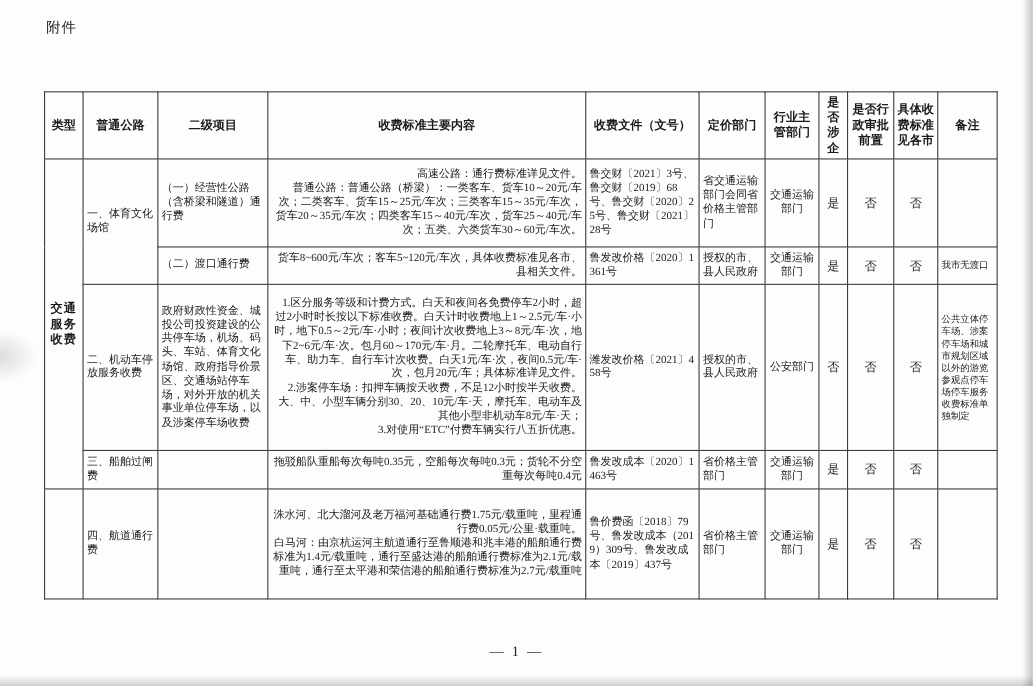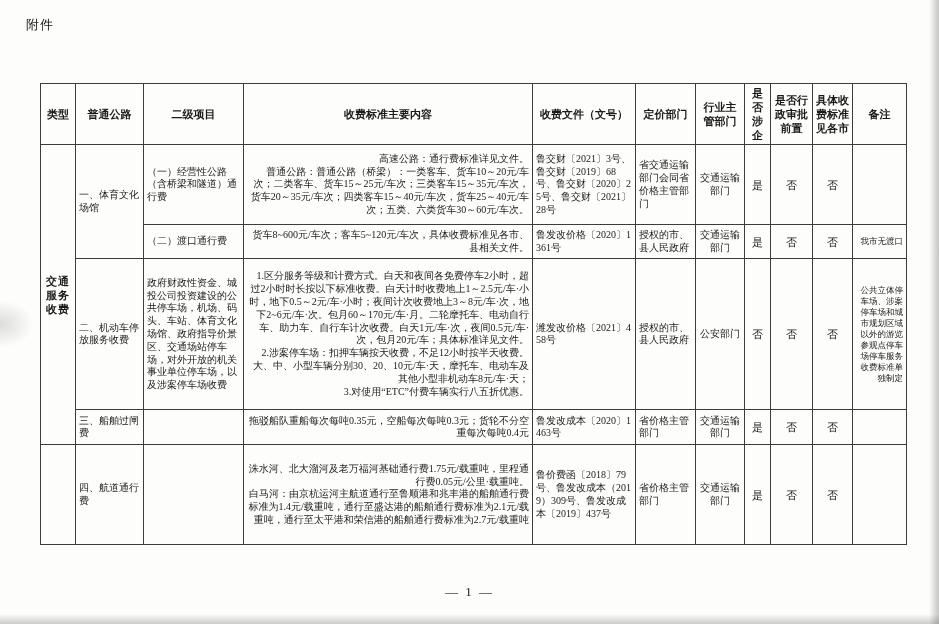--- a/index.html
+++ b/index.html
@@ -5,21 +5,21 @@
   html,body{margin:0;padding:0;background:#d9d9d6;}
   .page{
     position:relative;
     width:939px;height:624px;
     background:#fdfdfb;
     overflow:hidden;
     font-family:"Liberation Serif","DejaVu Serif",serif;
     color:#1a1a1a;
   }
   .attachment{
-    position:absolute;left:26px;top:16px;
+    position:absolute;left:42px;top:16px;
     font-size:13px;letter-spacing:1px;
   }
   .doc-title{
     position:absolute;left:0;top:46px;width:939px;
     text-align:center;font-size:16px;font-weight:bold;letter-spacing:1px;
   }
   table.fee-table{
     position:absolute;left:40px;top:83px;
     width:866px;
     border-collapse:collapse;
@@ -36,21 +36,21 @@
   }
   .fee-table th{
     font-weight:bold;font-size:11px;text-align:center;
   }
   td.c{text-align:center;}
   td.l{text-align:left;}
   td.top{vertical-align:top;}
   td.type-cell{font-weight:bold;font-size:11px;text-align:center;letter-spacing:1px;}
   td.standard{white-space:pre-line;text-align:right;vertical-align:middle;}
   td.flag{text-align:center;font-size:11px;}
-  td.remark{font-size:8.5px;text-align:right;line-height:1.3;}
+  td.remark{font-size:8.5px;text-align:left;line-height:1.3;}
   td.doc{text-align:left;}
   td.doc-center{text-align:left;}
   .page-number{
     position:absolute;left:0;top:584px;width:939px;
     text-align:center;font-size:13px;letter-spacing:2px;color:#222;
   }
   .scan-edge-right{
     position:absolute;top:0;right:0;width:10px;height:624px;
     background:linear-gradient(to right,rgba(0,0,0,0),rgba(90,90,88,0.35));
   }

